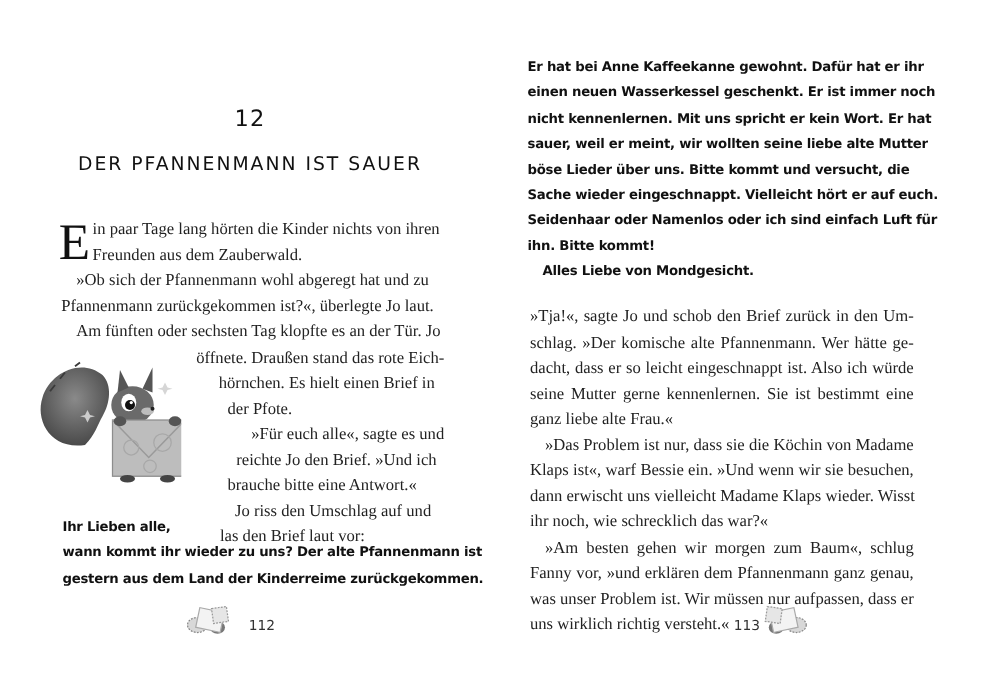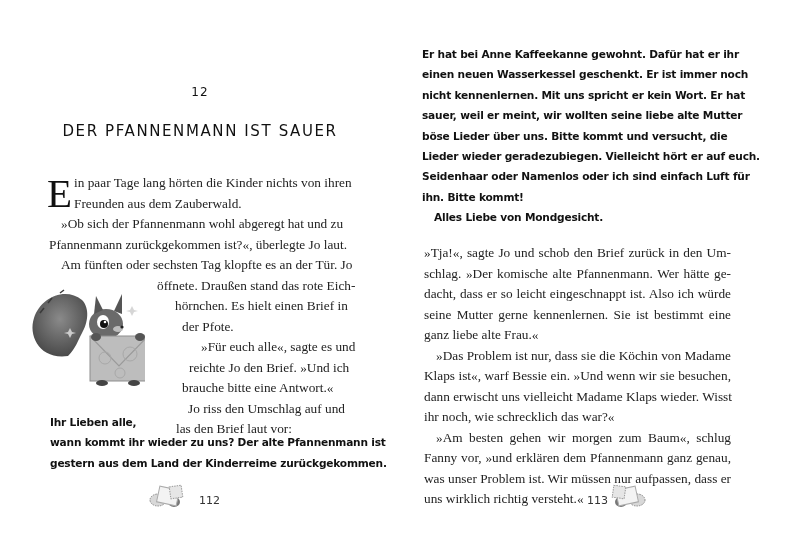--- a/index.html
+++ b/index.html
@@ -4,21 +4,21 @@
   <style>
     html, body { margin: 0; padding: 0; background: #ffffff; }
     body { width: 800px; height: 541px; position: relative; overflow: hidden; color: #1e1e1e; }
     .page { position: absolute; top: 0; height: 388px; width: 400px; }
     .page.left { left: 0; }
     .page.right { left: 400px; }
     .serif { font-family: "Liberation Serif", serif; }
 
     .chapter-num {
       position: absolute; top: 85px; left: 0; width: 400px; text-align: center;
-      font-family: "DejaVu Sans", sans-serif; font-size: 12px; letter-spacing: 1px; color: #111;
+      font-family: "DejaVu Sans", sans-serif; font-size: 18px; letter-spacing: 1px; color: #111;
     }
     .chapter-title {
       position: absolute; top: 110px; left: 0; width: 400px; text-align: center;
       font-family: "DejaVu Sans", sans-serif; font-size: 15px; letter-spacing: 1.6px; color: #111;
       font-weight: normal;
     }
 
     .prose { position: absolute; font-size: 13.3px; line-height: 20.5px; color: #222; }
     .prose p { margin: 0; }
     .line { white-space: nowrap; display: block; }
@@ -117,21 +117,21 @@
   <div class="page-num" style="left:199px;">112</div>
 </div>
 
 <div class="page right">
   <div class="letter" style="left:22px; top:44px; width:340px; line-height:20.4px;">
     <span class="line">Er hat bei Anne Kaffeekanne gewohnt. Dafür hat er ihr</span>
     <span class="line">einen neuen Wasserkessel geschenkt. Er ist immer noch</span>
     <span class="line">nicht kennenlernen. Mit uns spricht er kein Wort. Er hat</span>
     <span class="line">sauer, weil er meint, wir wollten seine liebe alte Mutter</span>
     <span class="line">böse Lieder über uns. Bitte kommt und versucht, die</span>
-    <span class="line">Lieder wieder geradezubiegen. Vielleicht hört er auf euch.</span>
+    <span class="line">Sache wieder eingeschnappt. Vielleicht hört er auf euch.</span>
     <span class="line">Seidenhaar oder Namenlos oder ich sind einfach Luft für</span>
     <span class="line">ihn. Bitte kommt!</span>
     <span class="line" style="padding-left:12px;">Alles Liebe von Mondgesicht.</span>
   </div>
 
   <div class="prose serif" style="left:24px; top:243px; width:307px;">
     <p>
       <span class="line justify">»Tja!«, sagte Jo und schob den Brief zurück in den Um-</span>
       <span class="line justify">schlag. »Der komische alte Pfannenmann. Wer hätte ge-</span>
       <span class="line justify">dacht, dass er so leicht eingeschnappt ist. Also ich würde</span>

